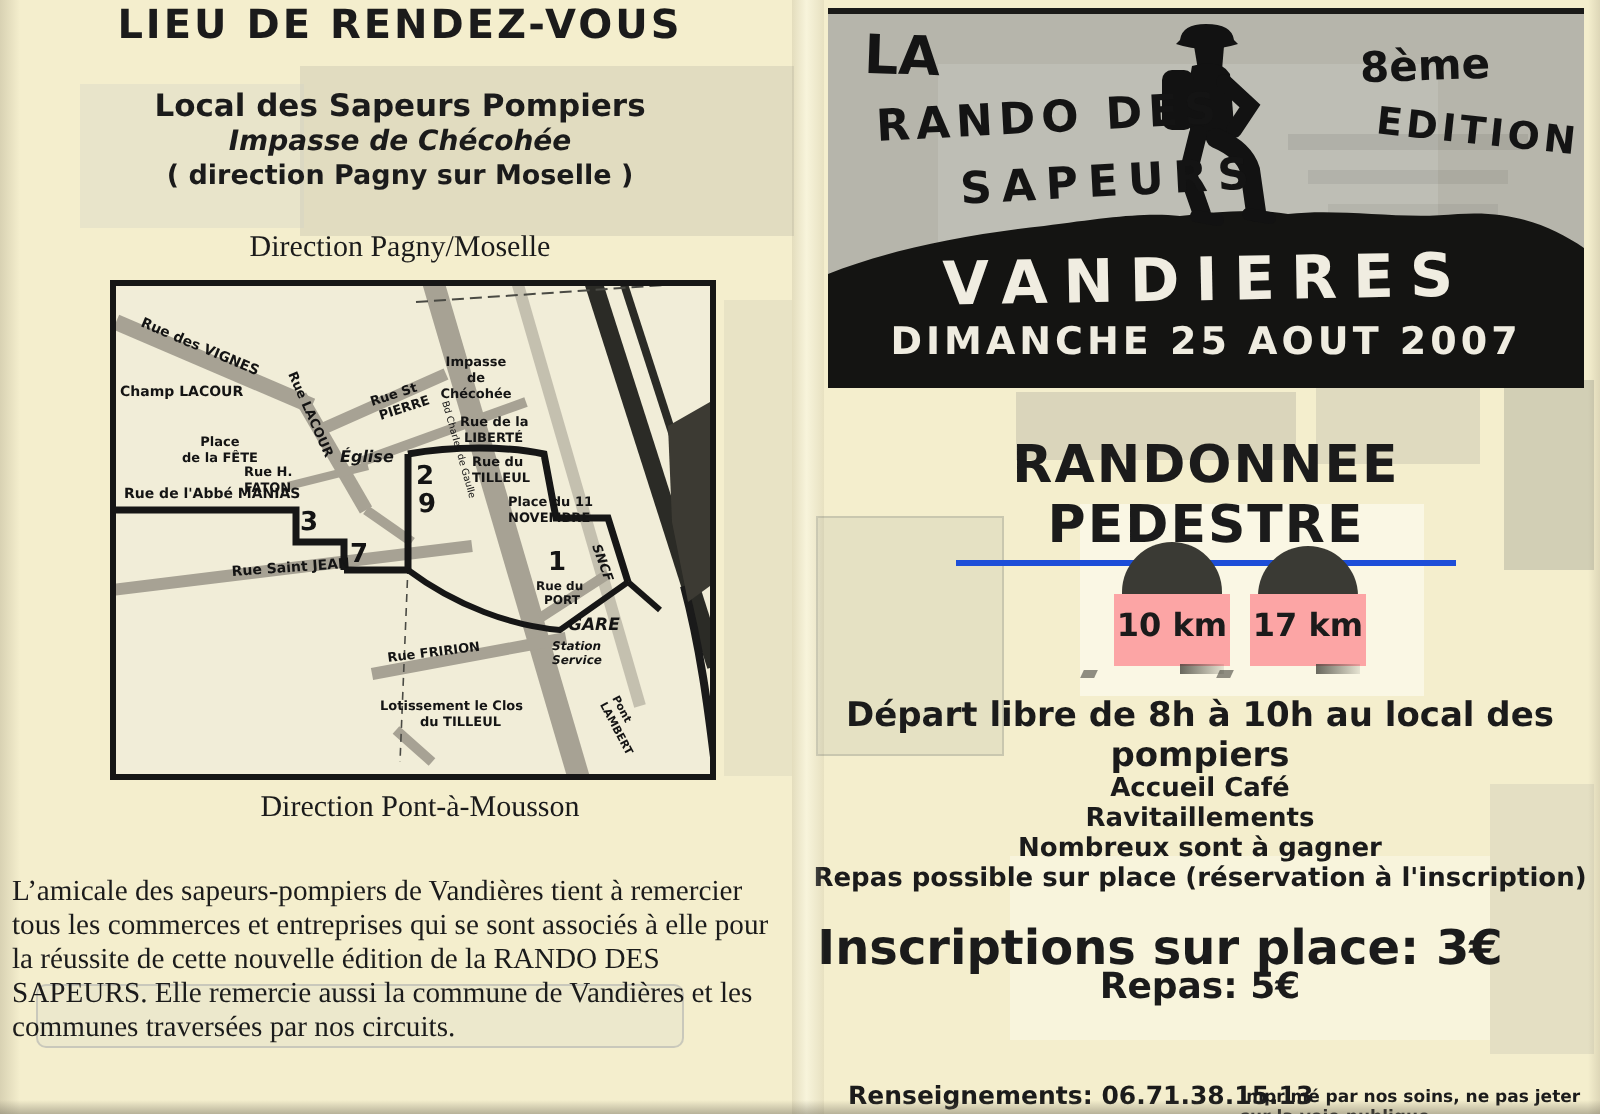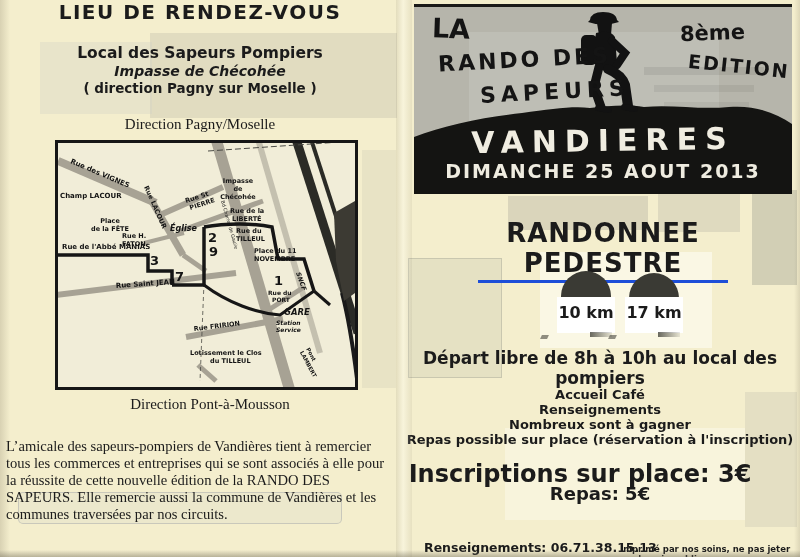--- a/index.html
+++ b/index.html
@@ -35,21 +35,21 @@
   #t-sapeurs{left:66px;top:72px;font-size:22px;letter-spacing:5px;transform:rotate(-3deg);}
   #t-8eme{left:266px;top:14px;font-size:21px;transform:rotate(-2deg);}
   #t-edition{left:274px;top:48px;font-size:19px;letter-spacing:2px;transform:rotate(6deg);}
   #t-town{left:0;top:116px;width:378px;text-align:center;font-size:30px;letter-spacing:8px;
           color:#f0ede1;transform:rotate(-1deg);}
   #t-date{left:0;top:153px;width:378px;text-align:center;font-size:19px;letter-spacing:2px;color:#efece0;}
   
   #rp-section{left:478px;top:218px;width:250px;font-size:26px;letter-spacing:1px;
               border-bottom:3px solid #1d4ed8;padding-bottom:2px;text-align:center;}
   .dome{position:absolute;width:50px;height:26px;background:#3a3a34;border-radius:26px 26px 0 0;}
-  .mile-body{position:absolute;width:58px;height:36px;background:#ffffff;text-align:center;
+  .mile-body{position:absolute;width:58px;height:36px;background:#fca5a5;text-align:center;
              font-size:16px;font-weight:bold;padding-top:6px;box-sizing:border-box;}
   .smudge{position:absolute;background:linear-gradient(to right,rgba(55,55,48,.75),rgba(55,55,48,.1));height:5px;}
   .dot-smudge{position:absolute;width:7px;height:4px;background:rgba(55,55,48,.55);transform:skewX(-25deg);}
   #rp-depart{left:400px;top:348px;width:400px;font-size:17px;}
   .feature{left:400px;width:400px;font-size:13px;position:absolute;text-align:center;font-weight:bold;}
   #rp-price1{left:380px;top:460px;width:400px;font-size:24px;}
   #rp-price2{left:400px;top:483px;width:400px;font-size:18px;}
   #rp-contact{left:424px;top:540px;font-size:12.5px;}
   #rp-note{left:620px;top:544px;font-size:8.5px;}
   svg text{font-family:"DejaVu Sans",sans-serif;fill:#141414;}
@@ -203,39 +203,39 @@
       <path d="M26,97 L37,99" fill="none" stroke-width="6" stroke-linecap="round"></path>
     </g>
   </svg>
 
   <div id="t-la" class="hdr-txt comic">LA</div>
   <div id="t-rando" class="hdr-txt comic">RANDO DES</div>
   <div id="t-sapeurs" class="hdr-txt comic">SAPEURS</div>
   <div id="t-8eme" class="hdr-txt comic">8ème</div>
   <div id="t-edition" class="hdr-txt comic">EDITION</div>
   <div id="t-town" class="hdr-txt comic">VANDIERES</div>
-  <div id="t-date" class="hdr-txt comic">DIMANCHE 25 AOUT 2013</div>
+  <div id="t-date" class="hdr-txt comic">DIMANCHE 25 AOUT 2007</div>
 </div>
 
 <div id="rp-section" class="abs comic">RANDONNEE PEDESTRE</div>
 
 <div class="dome abs" style="left:561px;top:271px;"></div>
 <div class="mile-body abs" style="left:557px;top:297px;">10 km</div>
 <div class="dot-smudge" style="left:541px;top:335px;"></div>
 <div class="smudge" style="left:590px;top:332px;width:22px;"></div>
 
 <div class="dome abs" style="left:629px;top:273px;"></div>
 <div class="mile-body abs" style="left:625px;top:297px;">17 km</div>
 <div class="dot-smudge" style="left:609px;top:335px;"></div>
 <div class="smudge" style="left:658px;top:332px;width:22px;"></div>
 
 <div id="rp-depart" class="abs comic center">Départ libre de 8h à 10h au local des pompiers</div>
 
 <div class="feature" style="top:387px;">Accueil Café</div>
-<div class="feature" style="top:402px;">Renseignements</div>
+<div class="feature" style="top:402px;">Ravitaillements</div>
 <div class="feature" style="top:417px;">Nombreux sont à gagner</div>
 <div class="feature" style="top:432px;">Repas possible sur place (réservation à l'inscription)</div>
 
 <div id="rp-price1" class="abs comic center">Inscriptions sur place: 3€</div>
 <div id="rp-price2" class="abs comic center">Repas: 5€</div>
 
 <div id="rp-contact" class="abs comic">Renseignements: 06.71.38.15.13</div>
 <div id="rp-note" class="abs comic">Imprimé par nos soins, ne pas jeter sur la voie publique</div>
 
 <div id="fold" class="abs"></div>

